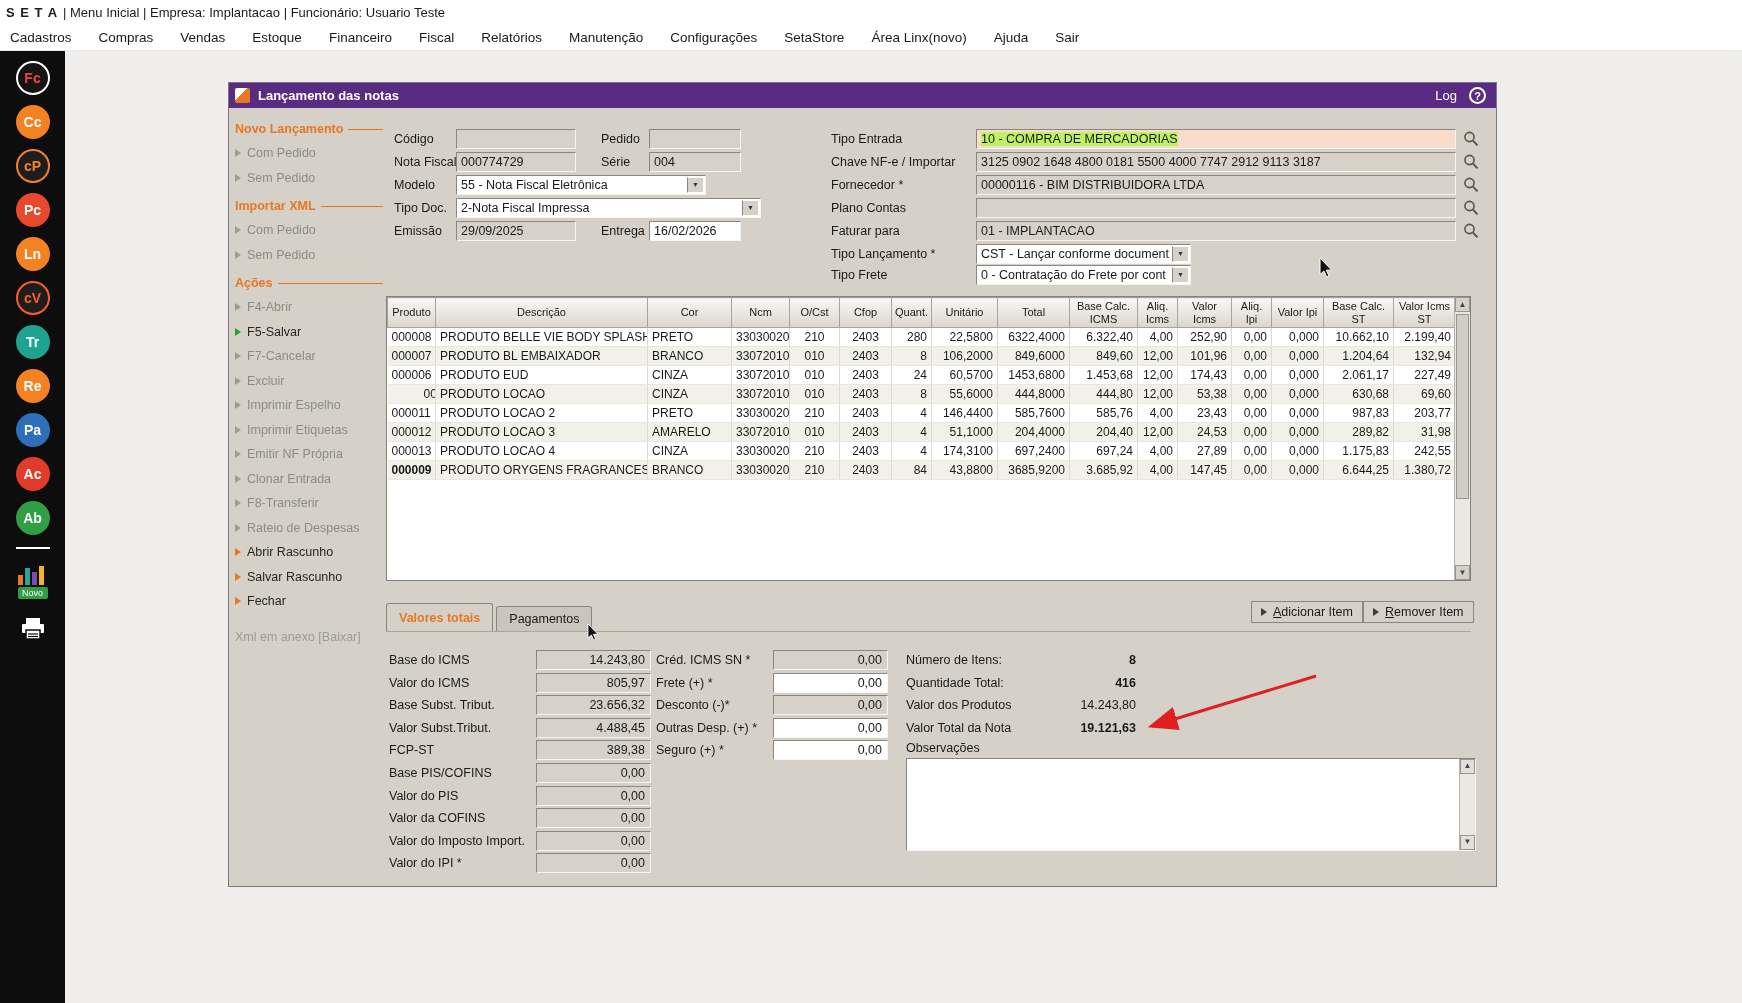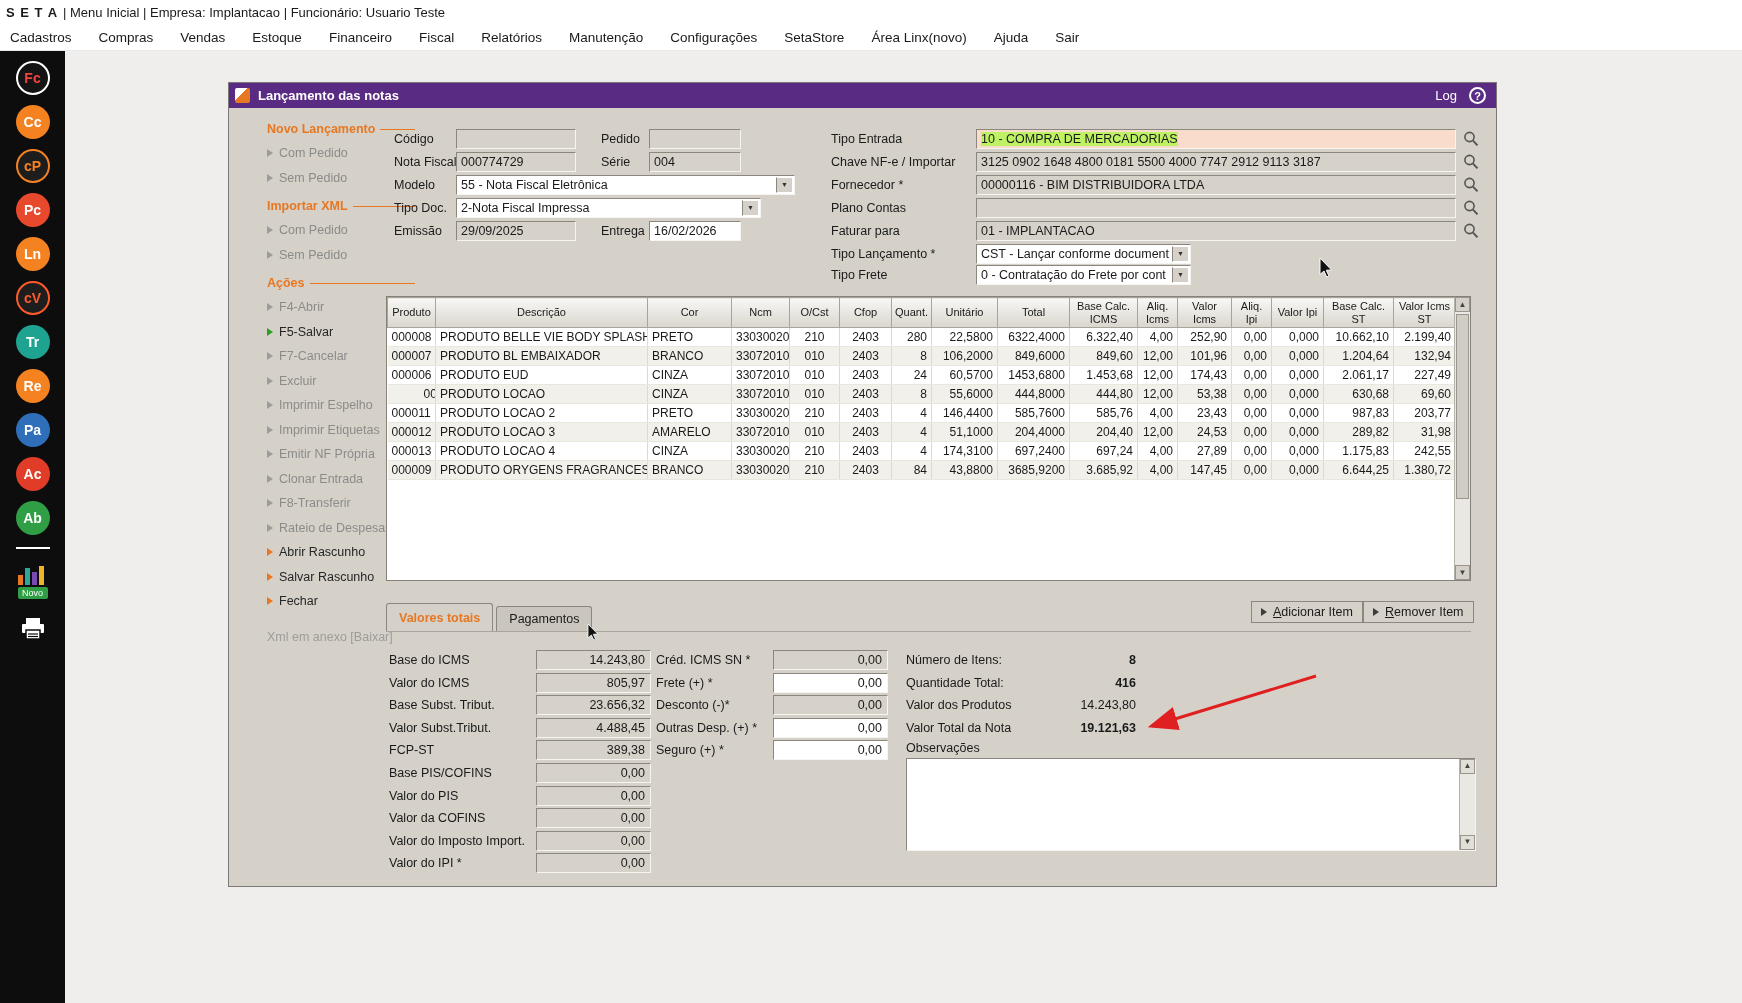--- a/index.html
+++ b/index.html
@@ -34,21 +34,21 @@
             background:#d5d1c9; border:1px solid #7b7878; }
   .titlebar { height:25px; background:#5a2b82; color:#fff; display:flex; align-items:center;
               padding:0 10px 0 6px; gap:8px; font-weight:bold; font-size:13px; }
   .title-icon { width:15px; height:15px; border-radius:2px;
                 background:linear-gradient(135deg,#ffffff 0 42%,#e87722 42% 100%); }
   .titlebar .right { margin-left:auto; display:flex; align-items:center; gap:12px; font-weight:normal; }
   .help-circle { width:17px; height:17px; border:2px solid #fff; border-radius:50%;
                  display:flex; align-items:center; justify-content:center; font-size:11px; font-weight:bold; cursor:pointer; }
 
   
-  .left-menu { position:absolute; left:6px; top:30px; width:148px;margin-left:32px; }
+  .left-menu { position:absolute; left:6px; top:30px; width:148px; }
   .lm-header { color:#e87722; font-weight:bold; font-size:12.5px; display:flex; align-items:center;
                gap:5px; margin:9px 0 5px; }
   .lm-header i { flex:1; border-top:1px solid #e87722; height:0; }
   .lm-item { display:flex; align-items:center; gap:6px; height:24.5px; color:#8b8b89; cursor:pointer; }
   .lm-item.dark { color:#262626; }
   .tri { width:0; height:0; border-left:6px solid #9c9c9a; border-top:4px solid transparent;
          border-bottom:4px solid transparent; display:inline-block; flex:0 0 auto; }
   .tri.green { border-left-color:#2aa02a; }
   .tri.orange { border-left-color:#e87722; }
   .tri.darkb { border-left-color:#3c3c3c; }
@@ -272,21 +272,21 @@
     <div class="ffield" style="left:227px;top:46px;width:120px"></div>
     <div class="flabel" style="left:372px;top:46px">Pedido</div>
     <div class="ffield" style="left:420px;top:46px;width:92px"></div>
 
     <div class="flabel" style="left:165px;top:69px">Nota Fiscal</div>
     <div class="ffield" style="left:227px;top:69px;width:120px">000774729</div>
     <div class="flabel" style="left:372px;top:69px">Série</div>
     <div class="ffield" style="left:420px;top:69px;width:92px">004</div>
 
     <div class="flabel" style="left:165px;top:92px">Modelo</div>
-    <div class="ffield dd" style="left:227px;top:92px;width:339px">
+    <div class="ffield dd" style="left:227px;top:92px;width:250px">
       <span>55 - Nota Fiscal Eletrônica</span>
       <i class="dd-btn">▼</i>
     </div>
 
     <div class="flabel" style="left:165px;top:115px">Tipo Doc.</div>
     <div class="ffield dd" style="left:227px;top:115px;width:305px">
       <span>2-Nota Fiscal Impressa</span>
       <i class="dd-btn">▼</i>
     </div>
 
@@ -507,21 +507,21 @@
             <td style="text-align: right;">697,2400</td>
             <td style="text-align: right;">697,24</td>
             <td style="text-align: right;">4,00</td>
             <td style="text-align: right;">27,89</td>
             <td style="text-align: right;">0,00</td>
             <td style="text-align: right;">0,000</td>
             <td style="text-align: right;">1.175,83</td>
             <td style="text-align: right;">242,55</td>
           </tr>
           <tr>
-            <td style="text-align: right;">000009</td>
+            <td style="text-align: right; font-weight: bold;">000009</td>
             <td style="text-align: left;">PRODUTO ORYGENS FRAGRANCES</td>
             <td style="text-align: left;">BRANCO</td>
             <td style="text-align: left;">33030020</td>
             <td style="text-align: center;">210</td>
             <td style="text-align: center;">2403</td>
             <td style="text-align: right;">84</td>
             <td style="text-align: right;">43,8800</td>
             <td style="text-align: right;">3685,9200</td>
             <td style="text-align: right;">3.685,92</td>
             <td style="text-align: right;">4,00</td>

